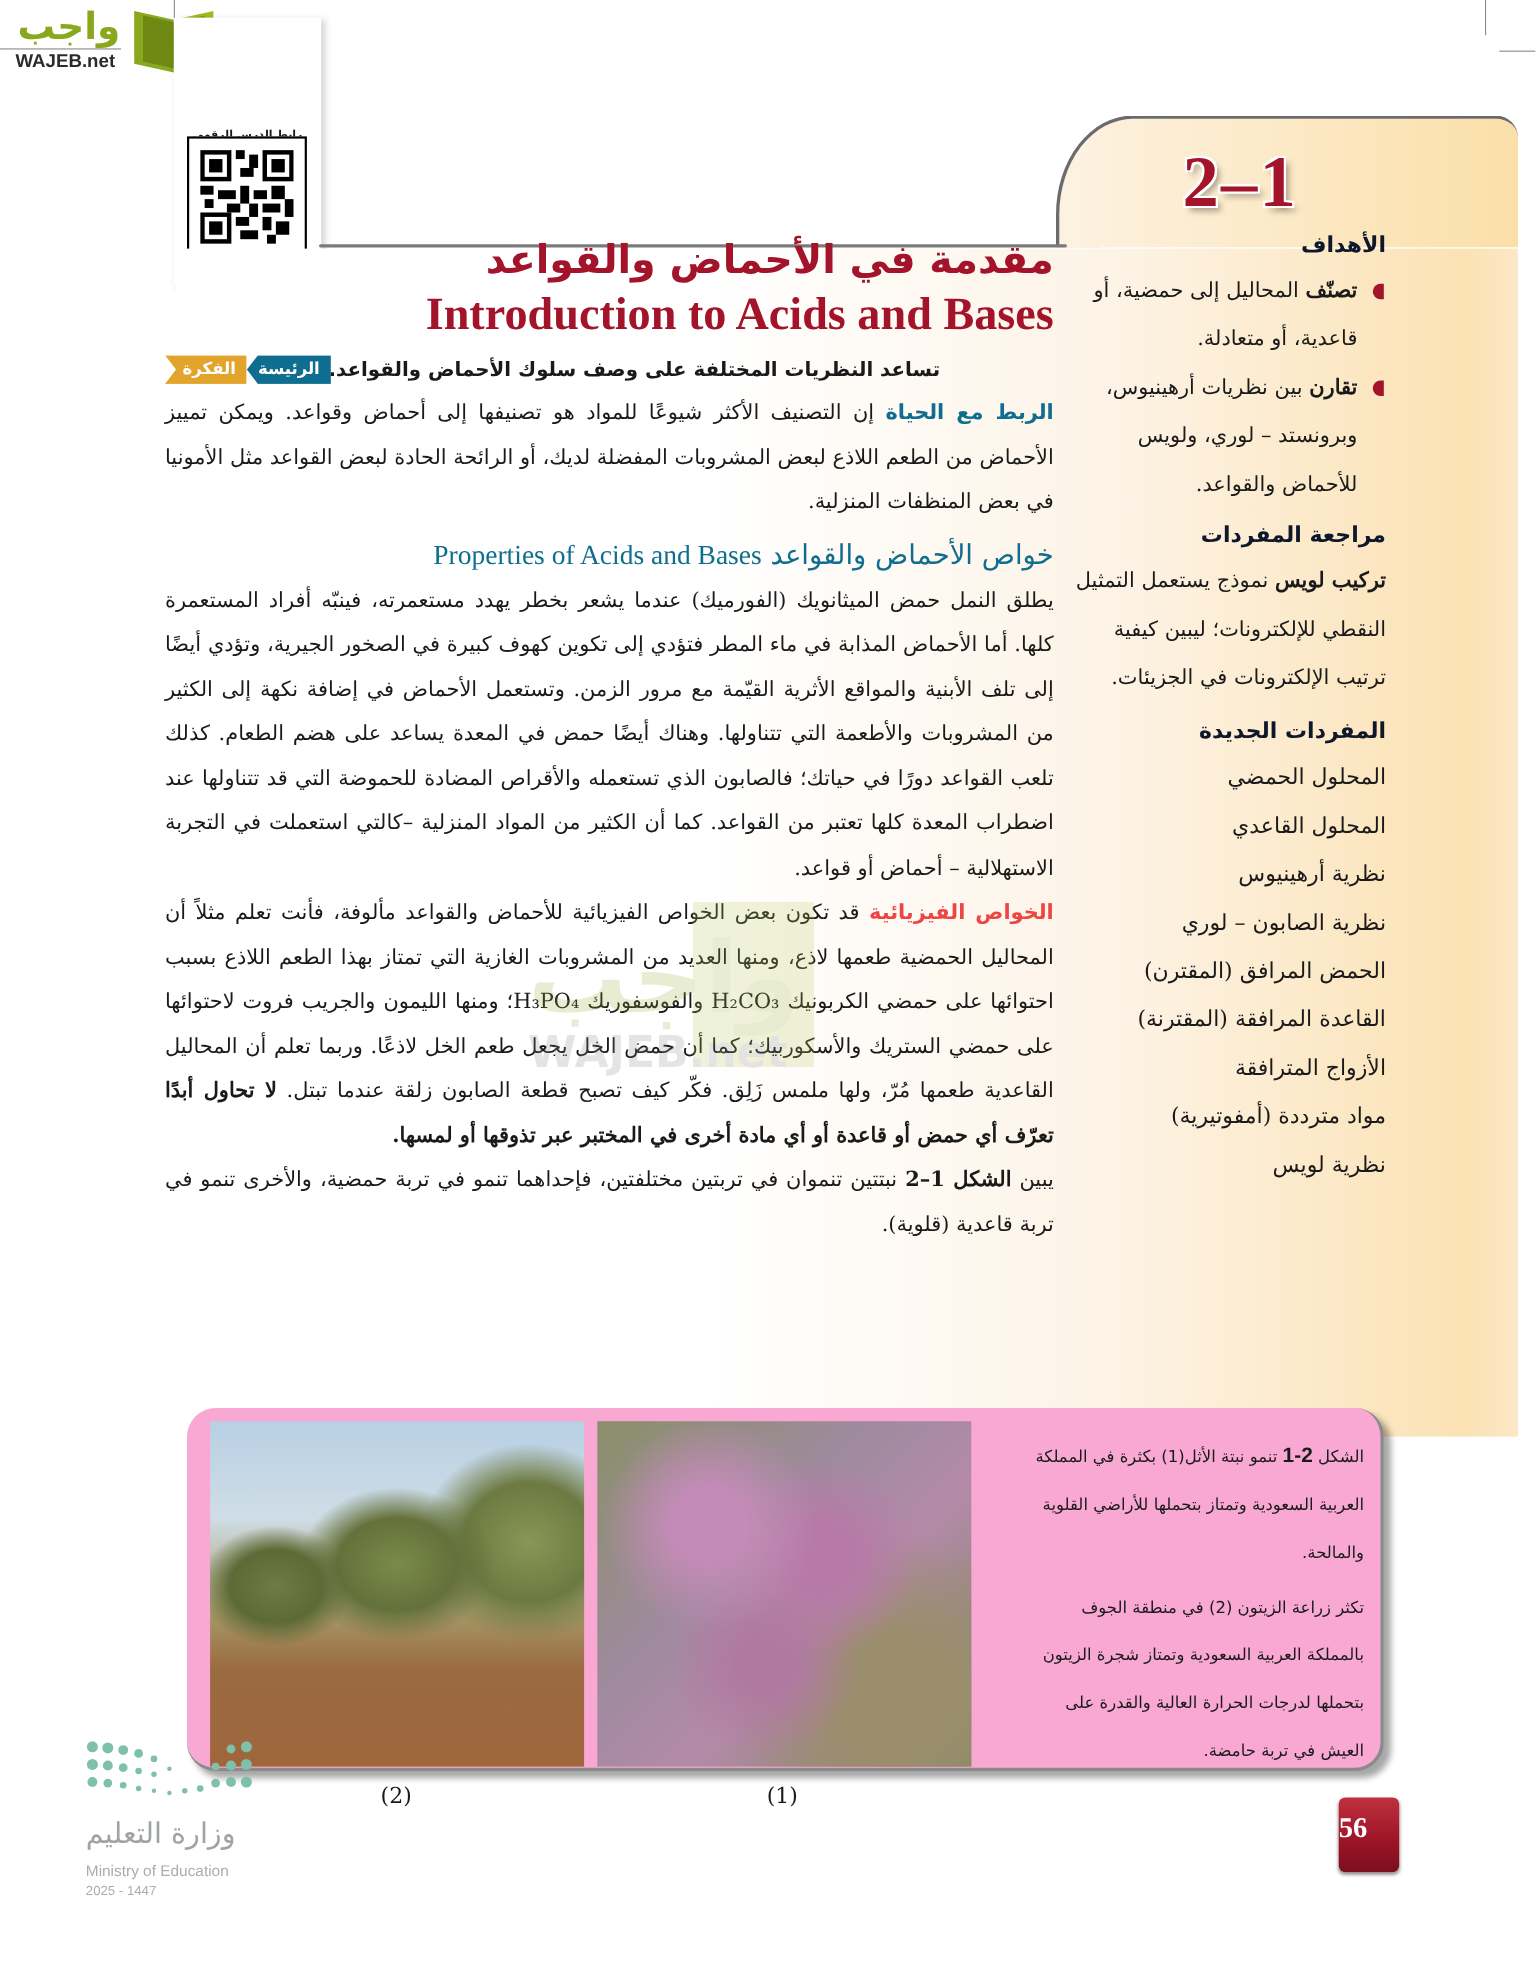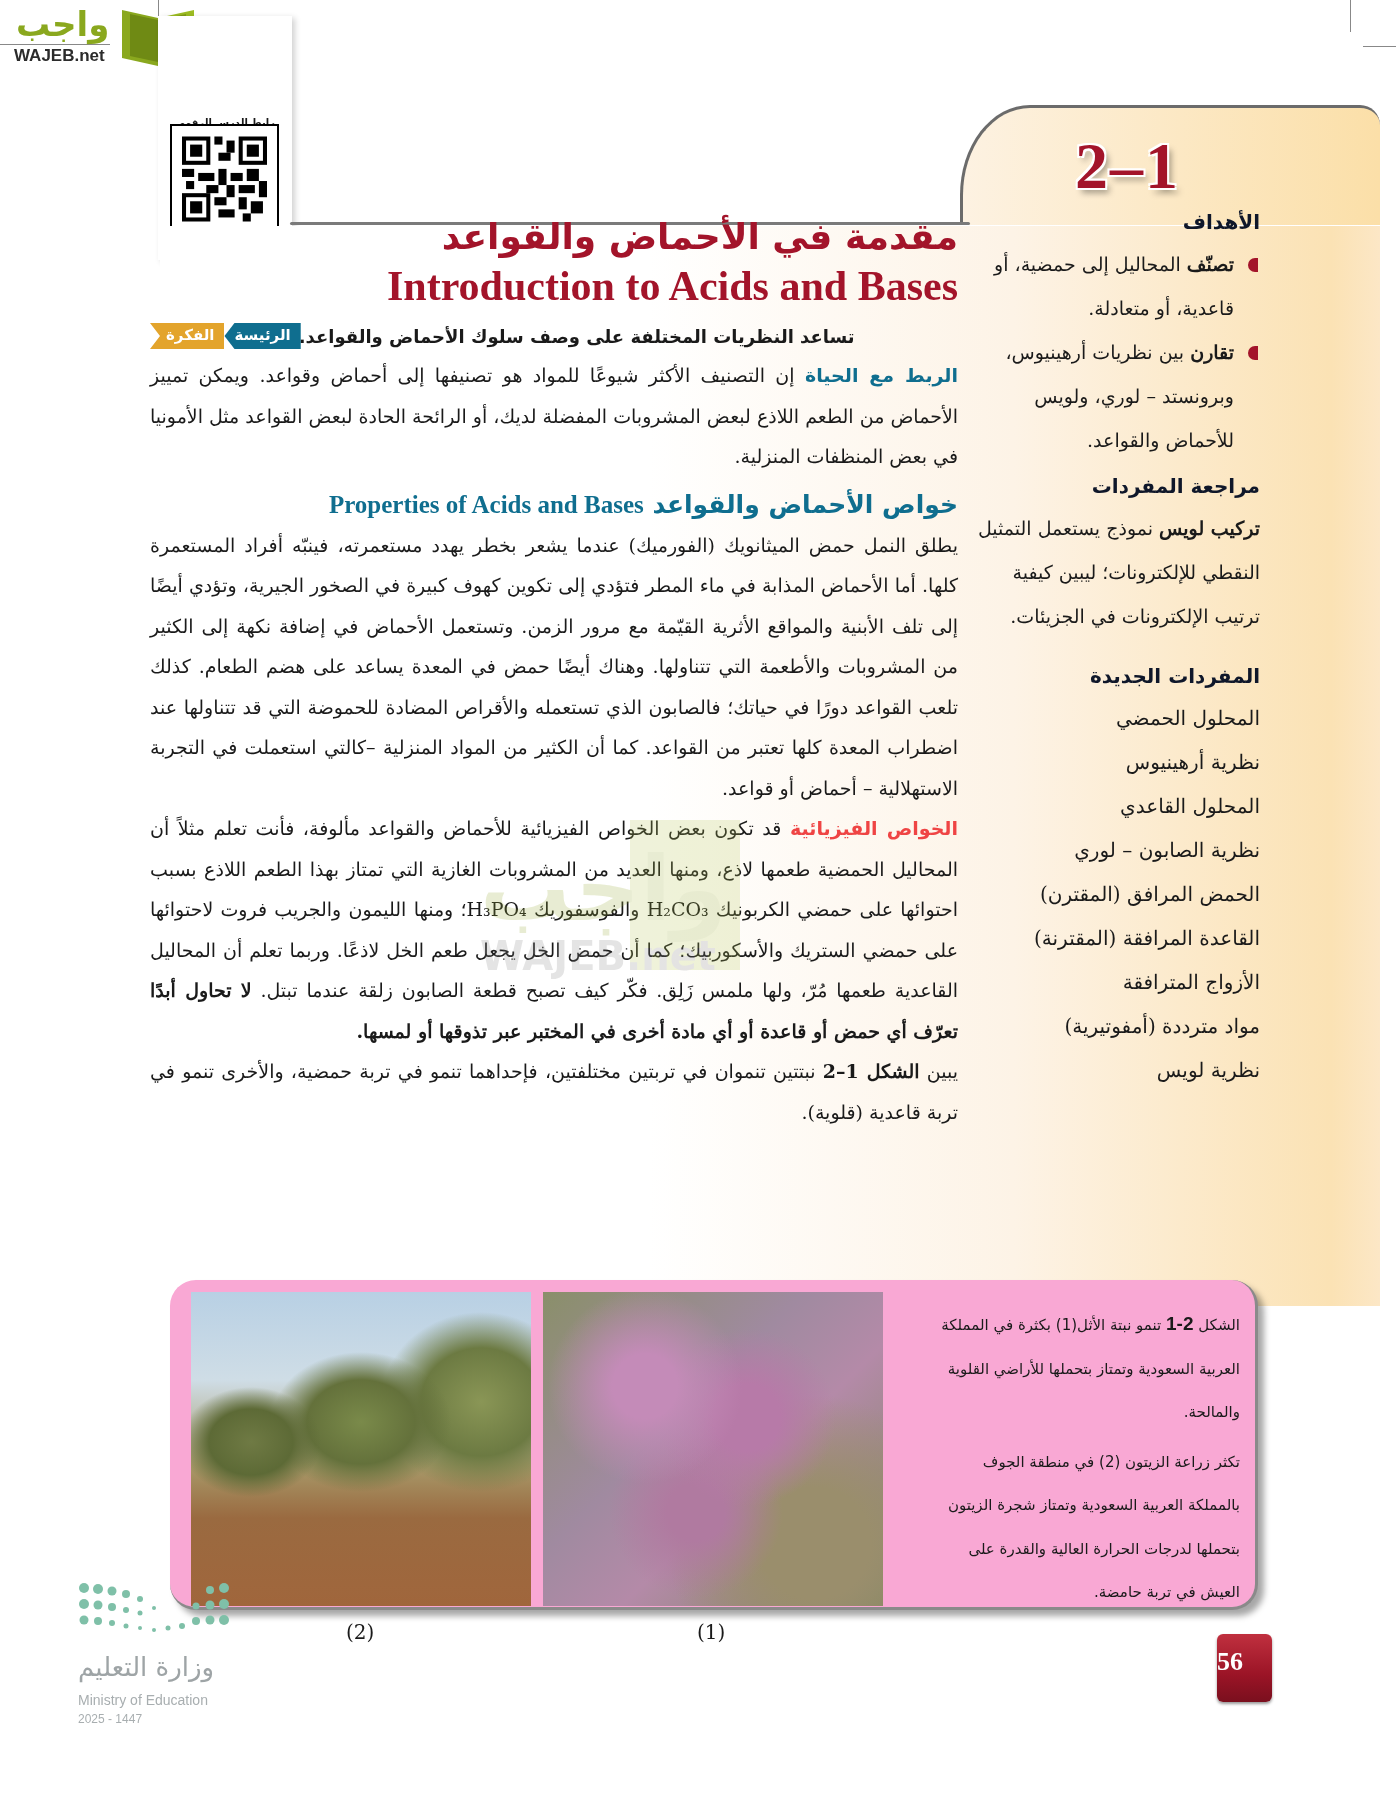--- a/index.html
+++ b/index.html
@@ -46,21 +46,21 @@
   .title-ar { font-size: 36px; font-weight: bold; color: #a3142a; line-height: 44px; }
   .title-en { font-family: "Liberation Serif", serif; font-weight: bold; font-size: 42px; color: #a3142a; text-align: right; line-height: 54px; direction: ltr; }
   .idea-row { display: flex; flex-direction: row-reverse; align-items: center; margin-top: 10px; gap: 8px; }
   .idea-badge { display: flex; flex-direction: row-reverse; height: 26px; }
   .idea-b1 { background: #e3a42c; color: #fff; font-weight: bold; font-size: 15px; padding: 3px 10px 0 16px; clip-path: polygon(0 0, 100% 0, 100% 100%, 0 100%, 10px 50%); }
   .idea-b2 { background: #0f6e8f; color: #fff; font-weight: bold; font-size: 15px; padding: 3px 10px 0 10px; margin-right: -10px; clip-path: polygon(10px 0, 100% 0, 100% 100%, 10px 100%, 0 50%); padding-right: 10px; }
   .idea-text { font-weight: bold; font-size: 18px; }
   .para { font-family: "DejaVu Serif", serif; font-size: 19px; line-height: 40.5px; text-align: justify; }
   .hl-blue { color: #0f6e8f; font-weight: bold; font-family: "DejaVu Sans", sans-serif; }
   .hl-red { color: #ef4444; font-weight: bold; font-family: "DejaVu Sans", sans-serif; }
-  .sec-head { font-size: 25px; font-weight: bold; color: #0f6e8f; margin-top: 8px; line-height: 40px; }
+  .sec-head { font-size: 25px; font-weight: normal; color: #0f6e8f; margin-top: 8px; line-height: 40px; }
   .sec-head .en { font-family: "Liberation Serif", serif; }
   .bold { font-weight: bold; }
 
   
   .watermark { position: absolute; left: 480px; top: 820px; width: 280px; height: 160px; opacity: 0.22; }
 
   
   .figure { position: absolute; left: 170px; top: 1280px; width: 1088px; height: 330px; background: #f9a8d4; border-radius: 26px;
     box-shadow: 6px 6px 6px rgba(0,0,0,0.35); border-right: 3px solid #8a8a8a; border-bottom: 3px solid #8a8a8a; }
   .photo { position: absolute; top: 12px; height: 314px; overflow: hidden; }
@@ -198,25 +198,25 @@
   <div class="obj">
     <span class="bullet"></span>
     <b>تقارن</b><span> بين نظريات أرهينيوس، وبرونستد – لوري، ولويس للأحماض والقواعد.</span>
   </div>
 
   <div class="side-h" style="margin-top:12px">مراجعة المفردات</div>
   <div class="vocab-review">
     <b>تركيب لويس</b><span> نموذج يستعمل التمثيل النقطي للإلكترونات؛ ليبين كيفية ترتيب الإلكترونات في الجزيئات.</span>
   </div>
 
-  <div class="side-h" style="margin-top:26px">المفردات الجديدة</div>
+  <div class="side-h" style="margin-top:14px">المفردات الجديدة</div>
   <div class="vocab-list">
     <div>المحلول الحمضي</div>
+    <div>المحلول القاعدي</div>
     <div>نظرية أرهينيوس</div>
-    <div>المحلول القاعدي</div>
     <div>نظرية الصابون – لوري</div>
     <div>الحمض المرافق (المقترن)</div>
     <div>القاعدة المرافقة (المقترنة)</div>
     <div>الأزواج المترافقة</div>
     <div>مواد مترددة (أمفوتيرية)</div>
     <div>نظرية لويس</div>
   </div>
 </div>
 
 <div class="figure">

